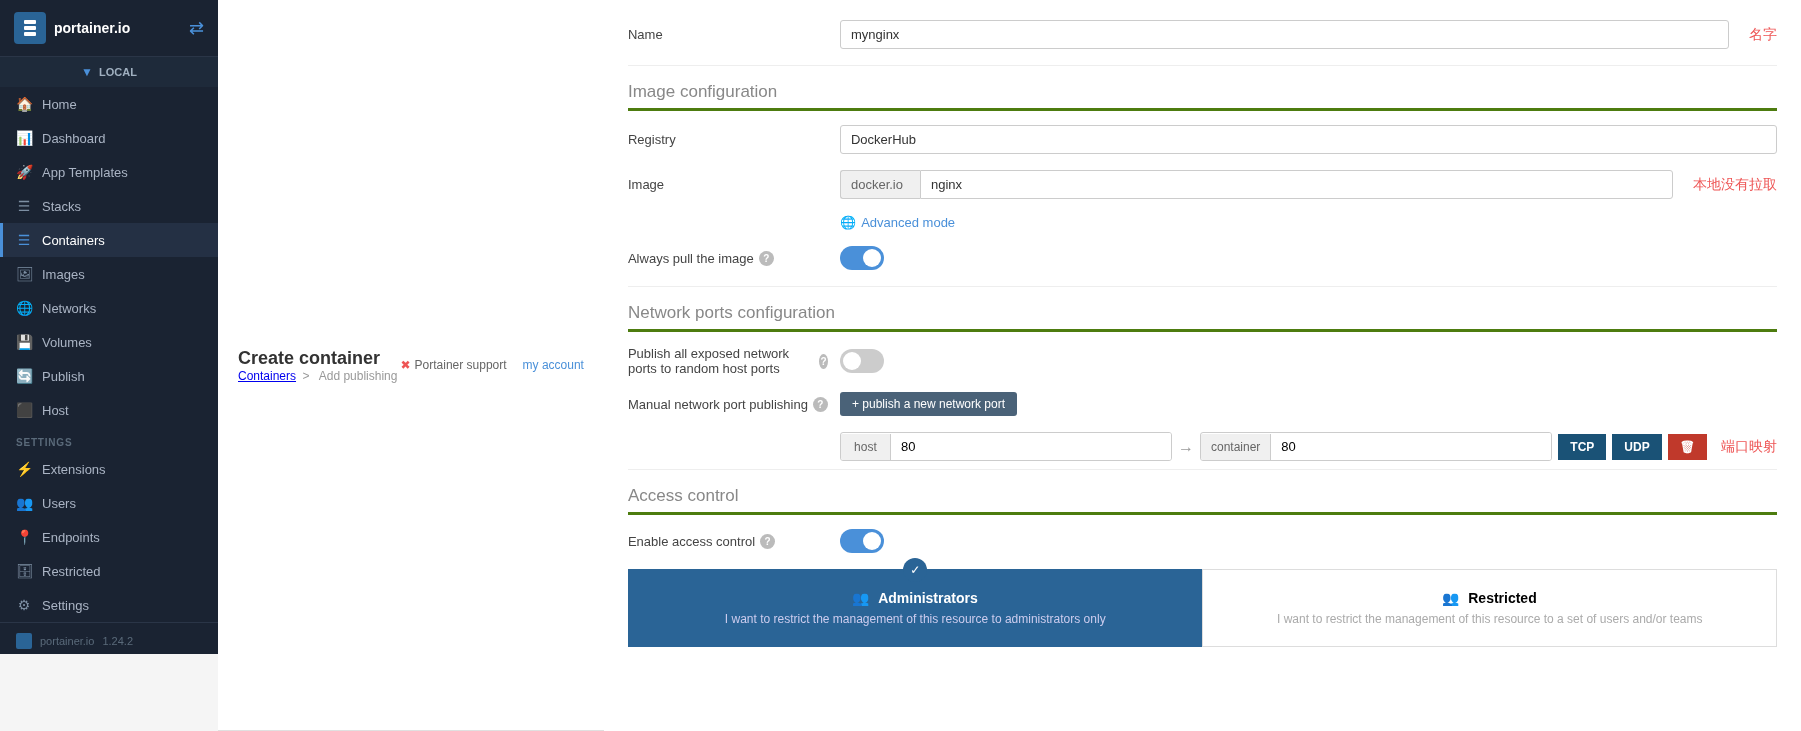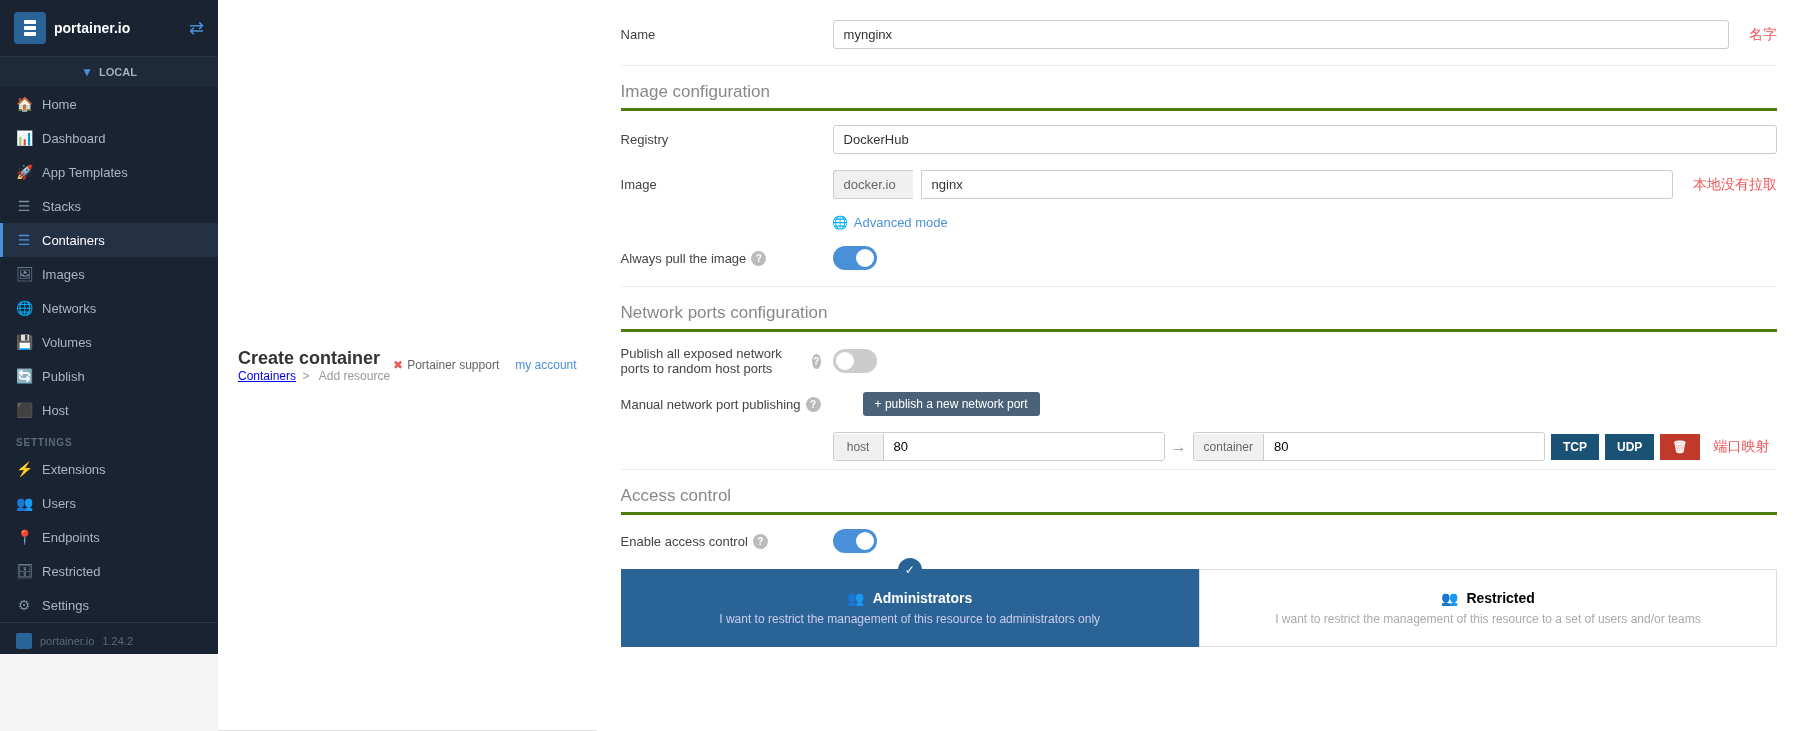--- a/index.html
+++ b/index.html
@@ -177,21 +177,21 @@
       font-size: 13px;
       color: #333;
       background: #fff;
       outline: none;
       max-width: 1100px;
     }
 
     .image-row {
       display: flex;
       align-items: center;
-      gap: 8px;
+      gap: 0;
       flex: 1;
     }
     .image-prefix {
       padding: 6px 10px;
       background: #f0f0f0;
       border: 1px solid #ccc;
       border-right: none;
       border-radius: 3px 0 0 3px;
       color: #666;
       font-size: 13px;
@@ -311,21 +311,20 @@
       display: flex;
       align-items: center;
       gap: 5px;
       padding: 5px 12px;
       background: #4a6278;
       color: #fff;
       border: none;
       border-radius: 3px;
       font-size: 12px;
       cursor: pointer;
-      margin-left: 30px;
     }
 
     
     .access-cards {
       display: flex;
       margin-left: 0;
       margin-top: 8px;
       gap: 0;
     }
     .access-card {
@@ -473,21 +472,21 @@
 </div>
 
 <div class="main">
 
   <div class="topbar">
     <div class="topbar-left">
       <h1>Create container</h1>
       <div class="topbar-breadcrumb">
         <a href="#">Containers</a>
         <span>&gt;</span>
-        <span>Add resource</span>
+        <span>Add publishing</span>
       </div>
     </div>
     <div class="topbar-right">
       <span class="support-link">
         <span class="support-icon">✖</span>
         <span>Portainer support</span>
       </span>
       <a href="#">my account</a>
     </div>
   </div>

